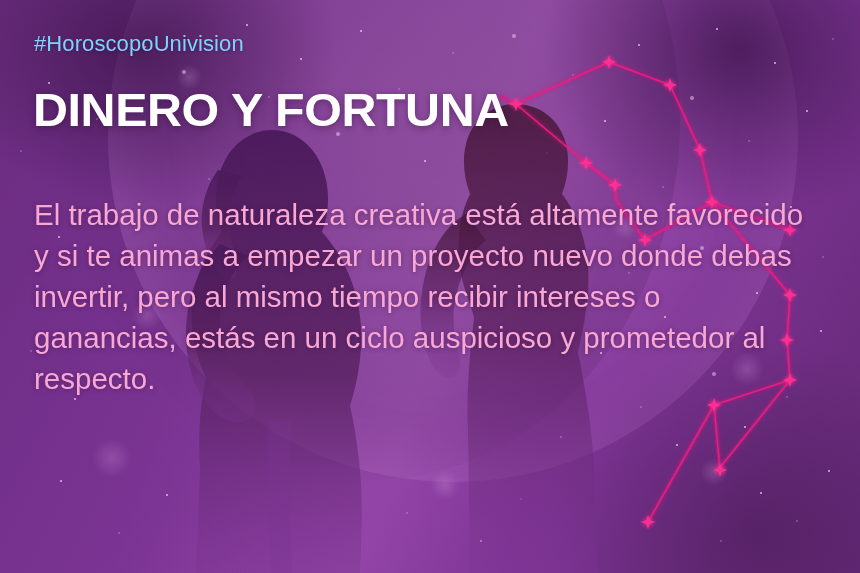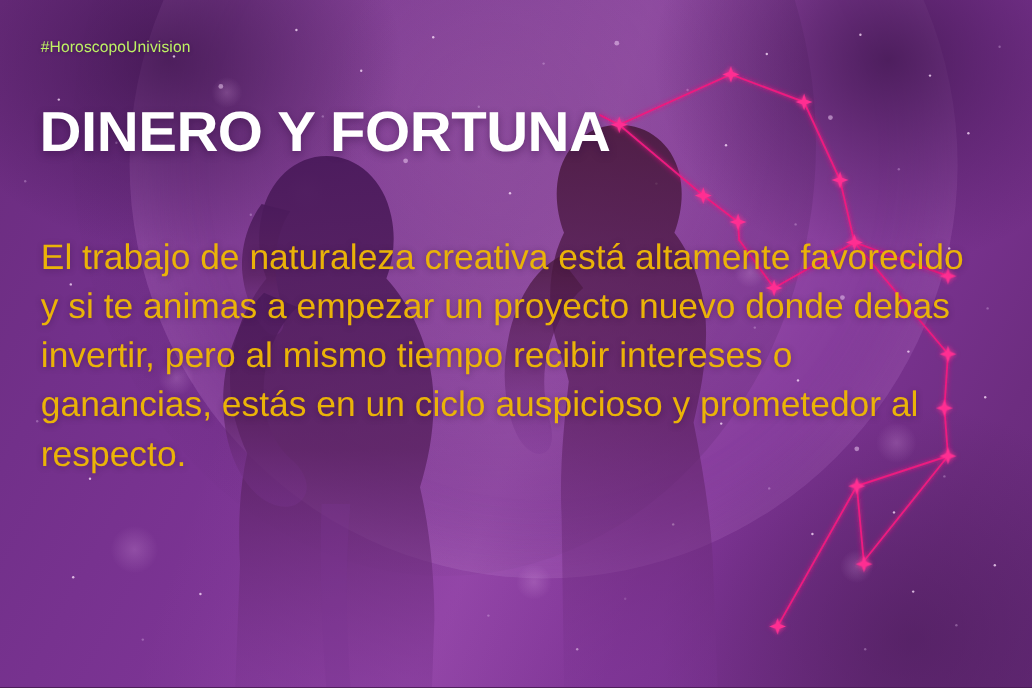--- a/index.html
+++ b/index.html
@@ -150,24 +150,24 @@
     position: absolute;
     left: 0; top: 0;
     width: 860px;
     height: 573px;
   }
 
   .hashtag {
     position: absolute;
     left: 34px;
     top: 31px;
-    font-size: 13px;
+    font-size: 22px;
     font-weight: 400;
     letter-spacing: 0.1px;
-    color: #bef264;
+    color: #7dd3fc;
     text-shadow: 0 1px 3px rgba(50,14,62,0.45);
     white-space: nowrap;
   }
 
   .title {
     position: absolute;
     left: 33px;
     top: 83px;
     margin: 0;
     font-size: 47px;
@@ -183,21 +183,21 @@
 
   .body-text {
     position: absolute;
     left: 34px;
     top: 194px;
     width: 772px;
     margin: 0;
     font-size: 29.5px;
     line-height: 41px;
     font-weight: 400;
-    color: #eab308;
+    color: #f9a8d4;
     text-shadow: 0 1px 5px rgba(52,14,64,0.42);
   }
 </style>
 </head>
 <body>
 
 <div class="card">
 
   <div class="bg-base"></div>
   <div class="moon"></div>

